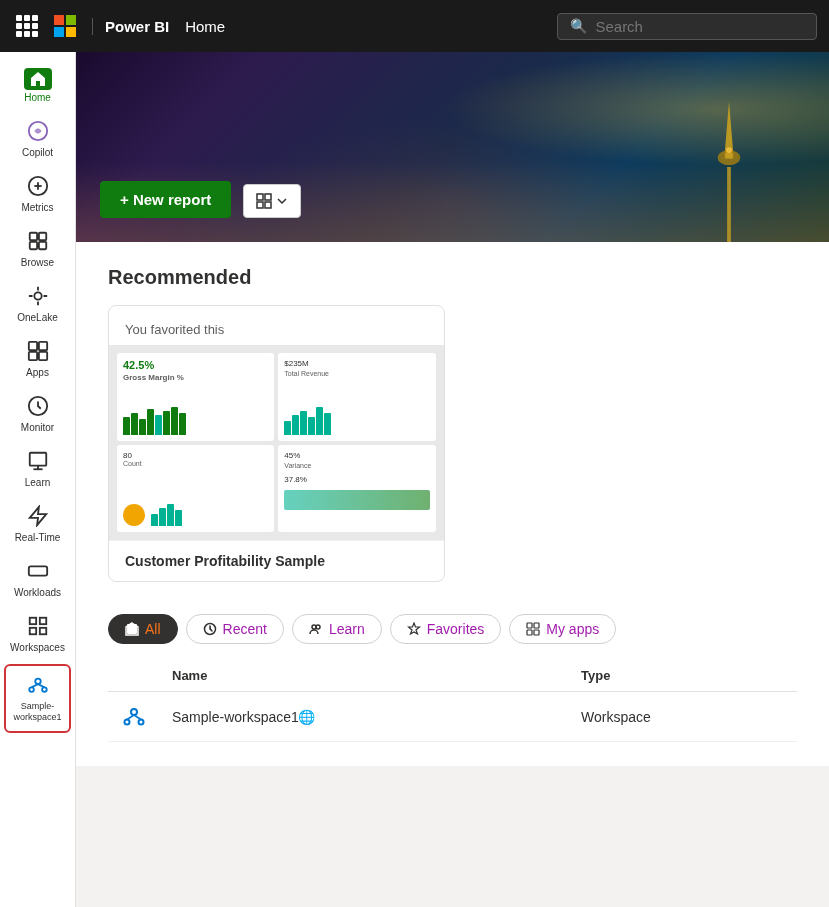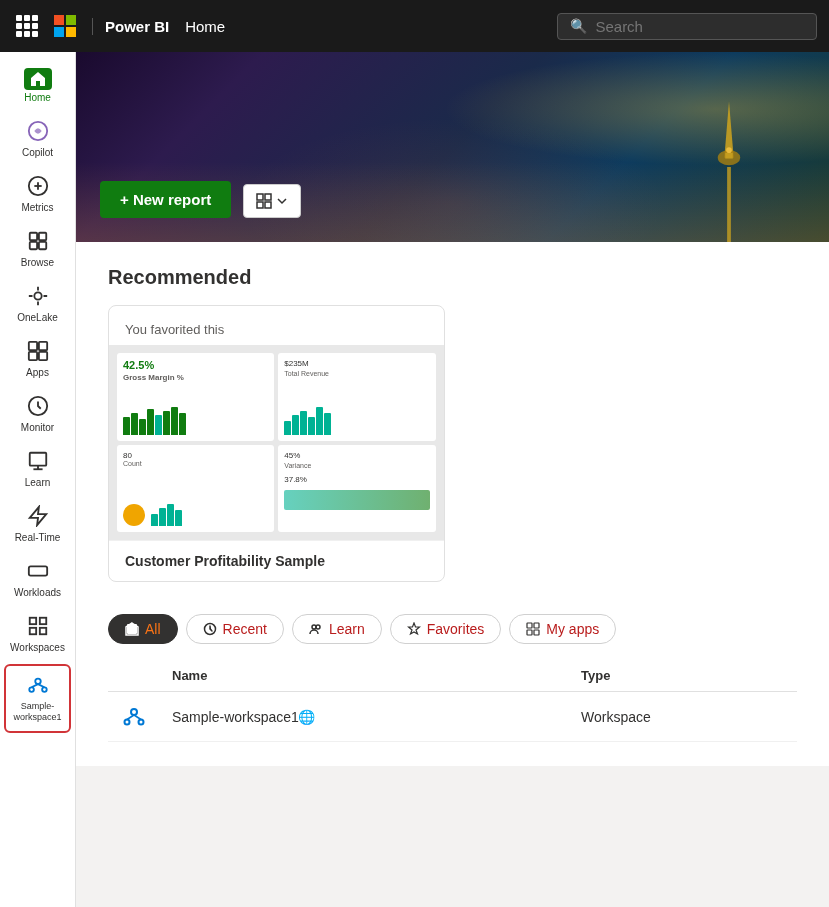--- a/index.html
+++ b/index.html
@@ -258,21 +258,21 @@
       margin-bottom: 16px;
       flex-wrap: wrap;
     }
     .filter-tab {
       border: 1px solid #d0d0d0;
       border-radius: 20px;
       padding: 6px 16px;
       font-size: 14px;
       cursor: pointer;
       background: white;
-      color: #b91c1c;
+      color: #a21caf;
       display: flex;
       align-items: center;
       gap: 6px;
     }
     .filter-tab.active {
       background: #323130;
       color: #f97316;
       border-color: #323130;
     }
 

